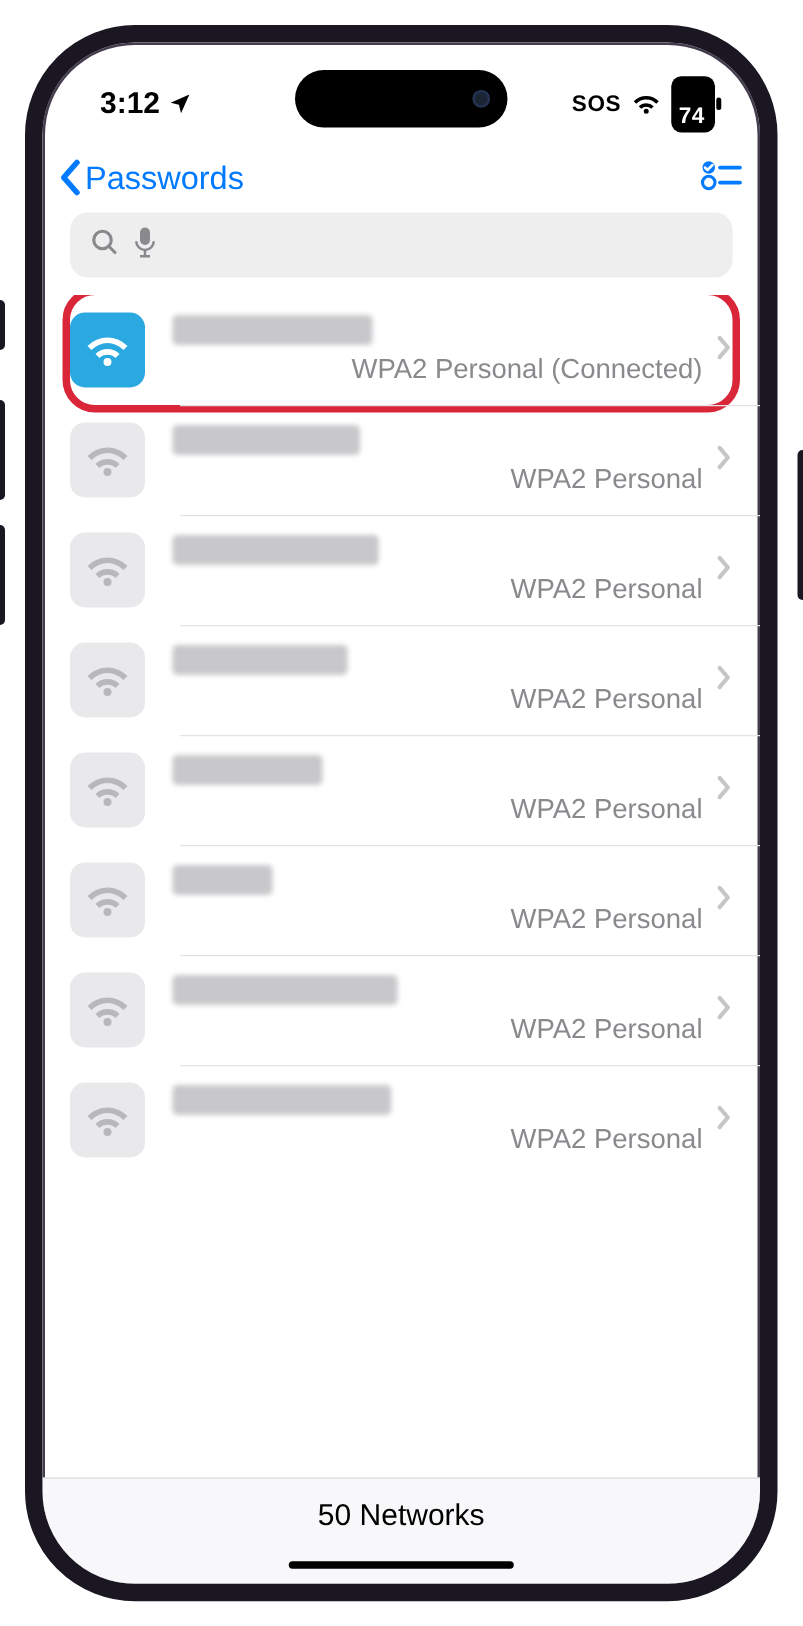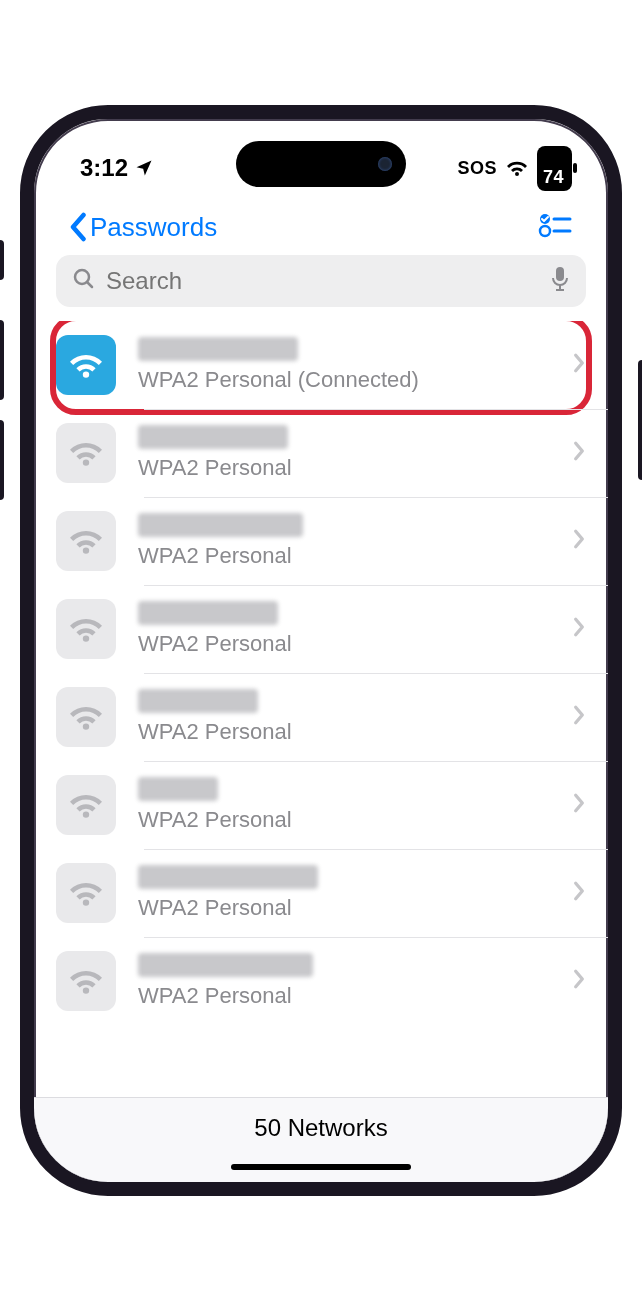--- a/index.html
+++ b/index.html
@@ -1,19 +1,19 @@
 <!DOCTYPE html>
 <html><head>
 <meta charset="utf-8">
 <style>
   * { box-sizing: border-box; margin: 0; padding: 0; }
   html, body { width: 642px; height: 1301px; background: #fff; font-family: -apple-system, "Helvetica Neue", Arial, sans-serif; }
   .outer { width: 642px; height: 1301px; background: #fff; display: flex; align-items: center; justify-content: center; }
   .phone {
-    width: 602px; height: 1091px;
+    width: 602px; height: 1261px;
     background: #fff;
     border: 14px solid #1a1622;
     border-radius: 88px;
     position: relative;
     overflow: hidden;
     box-shadow: 0 0 0 2px #433c4d inset;
   }
   .side-btn { position: absolute; background: #1a1622; border-radius: 4px; }
   .side-btn.s1 { left: -4px; top: 240px; width: 8px; height: 40px; }
   .side-btn.s2 { left: -4px; top: 320px; width: 8px; height: 80px; }
@@ -38,21 +38,21 @@
   .battery {
     display:inline-flex; align-items:center;
     background:#000; color:#fff; border-radius:8px; padding:21px 8px 3px 6px;
     font-size:18px; font-weight:800; position:relative;
   }
   .battery::after{content:"";position:absolute;right:-5px;top:50%;transform:translateY(-50%);width:4px;height:10px;background:#000;border-radius:2px;}
   .wifi-mini svg, .loc-mini svg { display:block; }
 
   .screen { position:absolute; top:80px; left:0; right:0; bottom:0; display:flex; flex-direction:column; }
 
-  .navbar { height:56px; display:flex; align-items:center; justify-content:space-between; padding:0 36px; }
+  .navbar { height:56px; display:flex; align-items:center; justify-content:space-between; padding:0 14px; }
   .back { display:flex; align-items:center; gap:2px; color:#007aff; font-size:26px; }
   .back svg { stroke:#007aff; }
   .edit-btn { color:#007aff; }
 
   .title { font-size:48px; font-weight:800; padding:10px 26px 14px; letter-spacing:-0.5px;}
 
   .searchbar {
     margin: 0 22px 14px; height:52px; background:#eeeeef; border-radius:14px;
     display:flex; align-items:center; padding:0 16px; gap:10px;
   }
@@ -67,21 +67,21 @@
   }
   .row + .row::before {
     content:""; position:absolute; left:110px; right:0; top:0; height:1px; background:#e3e3e6;
   }
   .row .icon {
     width:60px; height:60px; border-radius:12px; background:#e9e9eb;
     display:flex; align-items:center; justify-content:center; flex-shrink:0; margin-right:22px;
   }
   .row .icon.active { background:#2aa8e0; }
   .row .icon svg { display:block; }
-  .row .texts { flex:1; min-width:0; }
+  .row .texts { flex:1; min-width:0;text-align:right; }
   .row .name-blur {
     height:24px; border-radius:4px;
     background:#c8c8cb; filter: blur(2.2px);
     margin-bottom:6px;
   }
   .row .sub { color:#8a8a8e; font-size:22px; }
   .row .chev { color:#c6c6c9; padding-left:10px; }
   .row .chev svg { stroke:#c6c6c9; }
 
   .highlight-ring {
@@ -155,21 +155,20 @@
       </div>
 
 
       <div class="searchbar">
         <span class="mag">
           <svg width="24" height="24" viewBox="0 0 24 24" fill="none" stroke="#8a8a8e" stroke-width="2.5">
               <circle cx="10" cy="10" r="7"></circle>
               <line x1="20" y1="20" x2="15" y2="15" stroke-linecap="round"></line>
             </svg>
         </span>
-        <input type="text" placeholder="Search" style="">
         <span class="mic">
           <svg width="20" height="26" viewBox="0 0 20 26" fill="#8a8a8e">
               <rect x="6" y="1" width="8" height="14" rx="4"></rect>
               <path d="M3 12a7 7 0 0014 0" fill="none" stroke="#8a8a8e" stroke-width="2"></path>
               <line x1="10" y1="19" x2="10" y2="24" stroke="#8a8a8e" stroke-width="2"></line>
               <line x1="6" y1="24" x2="14" y2="24" stroke="#8a8a8e" stroke-width="2"></line>
             </svg>
         </span>
       </div>
 

